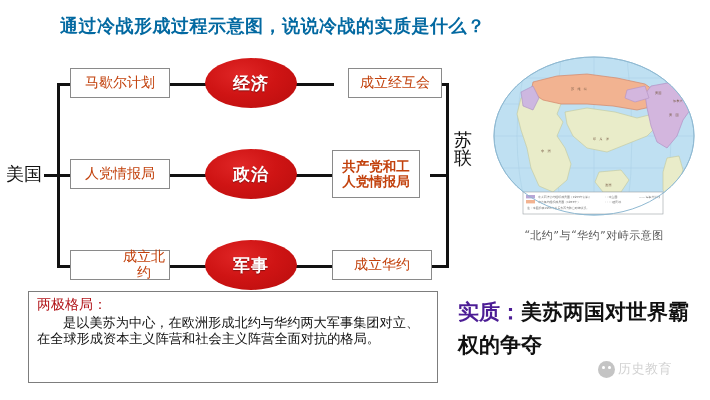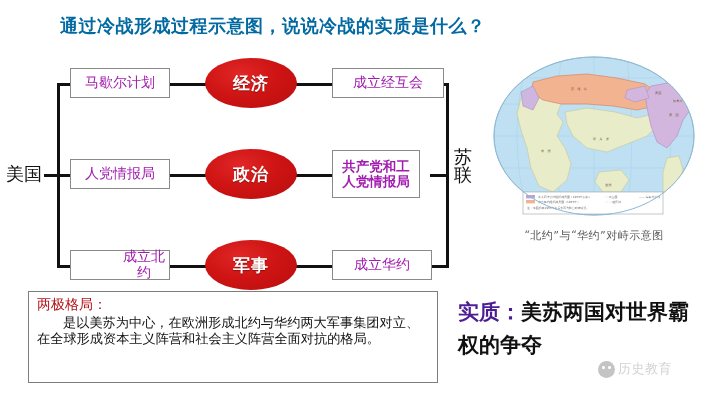--- a/index.html
+++ b/index.html
@@ -18,21 +18,21 @@
     font-size:18px;font-weight:700;color:#0369a1;
     letter-spacing:.5px;white-space:nowrap;
   }
 
   
   .node{
     position:absolute;box-sizing:border-box;
     border:1.5px solid #8a8a8a;background:#ffffff;
     display:flex;align-items:center;justify-content:center;
     font-family:"DejaVu Serif","Liberation Serif",serif;
-    font-size:14px;color:#a21caf;line-height:1.12;
+    font-size:14px;color:#c2410c;line-height:1.12;
     text-align:center;white-space:pre-line;
     z-index:4;
   }
   .node.bold{font-weight:700;font-size:13.5px;}
 
   .ellipse{
     position:absolute;box-sizing:border-box;
     border-radius:50%;
     background:radial-gradient(ellipse at 38% 32%, #e02626 0%, #cf1414 45%, #b80d0d 100%);
     display:flex;align-items:center;justify-content:center;
@@ -131,25 +131,25 @@
 
   <div class="hline" style="left:168px;top:265px;width:42px;"></div>
   <div class="hline" style="left:296px;top:265px;width:38px;"></div>
 
   <div class="vline" style="left:446px;top:83px;height:185px;"></div>
   <div class="hline" style="left:430px;top:83px;width:19px;"></div>
   <div class="hline" style="left:430px;top:265px;width:19px;"></div>
   <div class="hline" style="left:430px;top:174px;width:19px;"></div>
 
   <div class="side-label" style="left:6px;top:162px;">美国</div>
-  <div class="side-label vertical" style="left:452px;top:148px;">苏联</div>
+  <div class="side-label vertical" style="left:452px;top:131px;">苏联</div>
 
   <div class="node" style="left:70px;top:68px;width:100px;height:30px;">马歇尔计划</div>
   <div class="ellipse" style="left:205px;top:58px;width:92px;height:50px;">经济</div>
-  <div class="node" style="left:332px;top:68px;width:112px;height:30px;">成立经互会</div>
+  <div class="node" style="left:348px;top:68px;width:94px;height:30px;">成立经互会</div>
 
   <div class="node" style="left:70px;top:159px;width:100px;height:30px;">人党情报局</div>
   <div class="ellipse" style="left:205px;top:149px;width:92px;height:50px;">政治</div>
   <div class="node bold" style="left:332px;top:150px;width:88px;height:48px;">共产党和工
 人党情报局</div>
 
   <div class="node" style="left:70px;top:250px;width:100px;height:30px;padding-left:48px;">成立北约</div>
   <div class="ellipse" style="left:205px;top:240px;width:92px;height:50px;">军事</div>
   <div class="node" style="left:332px;top:250px;width:100px;height:30px;">成立华约</div>
 

